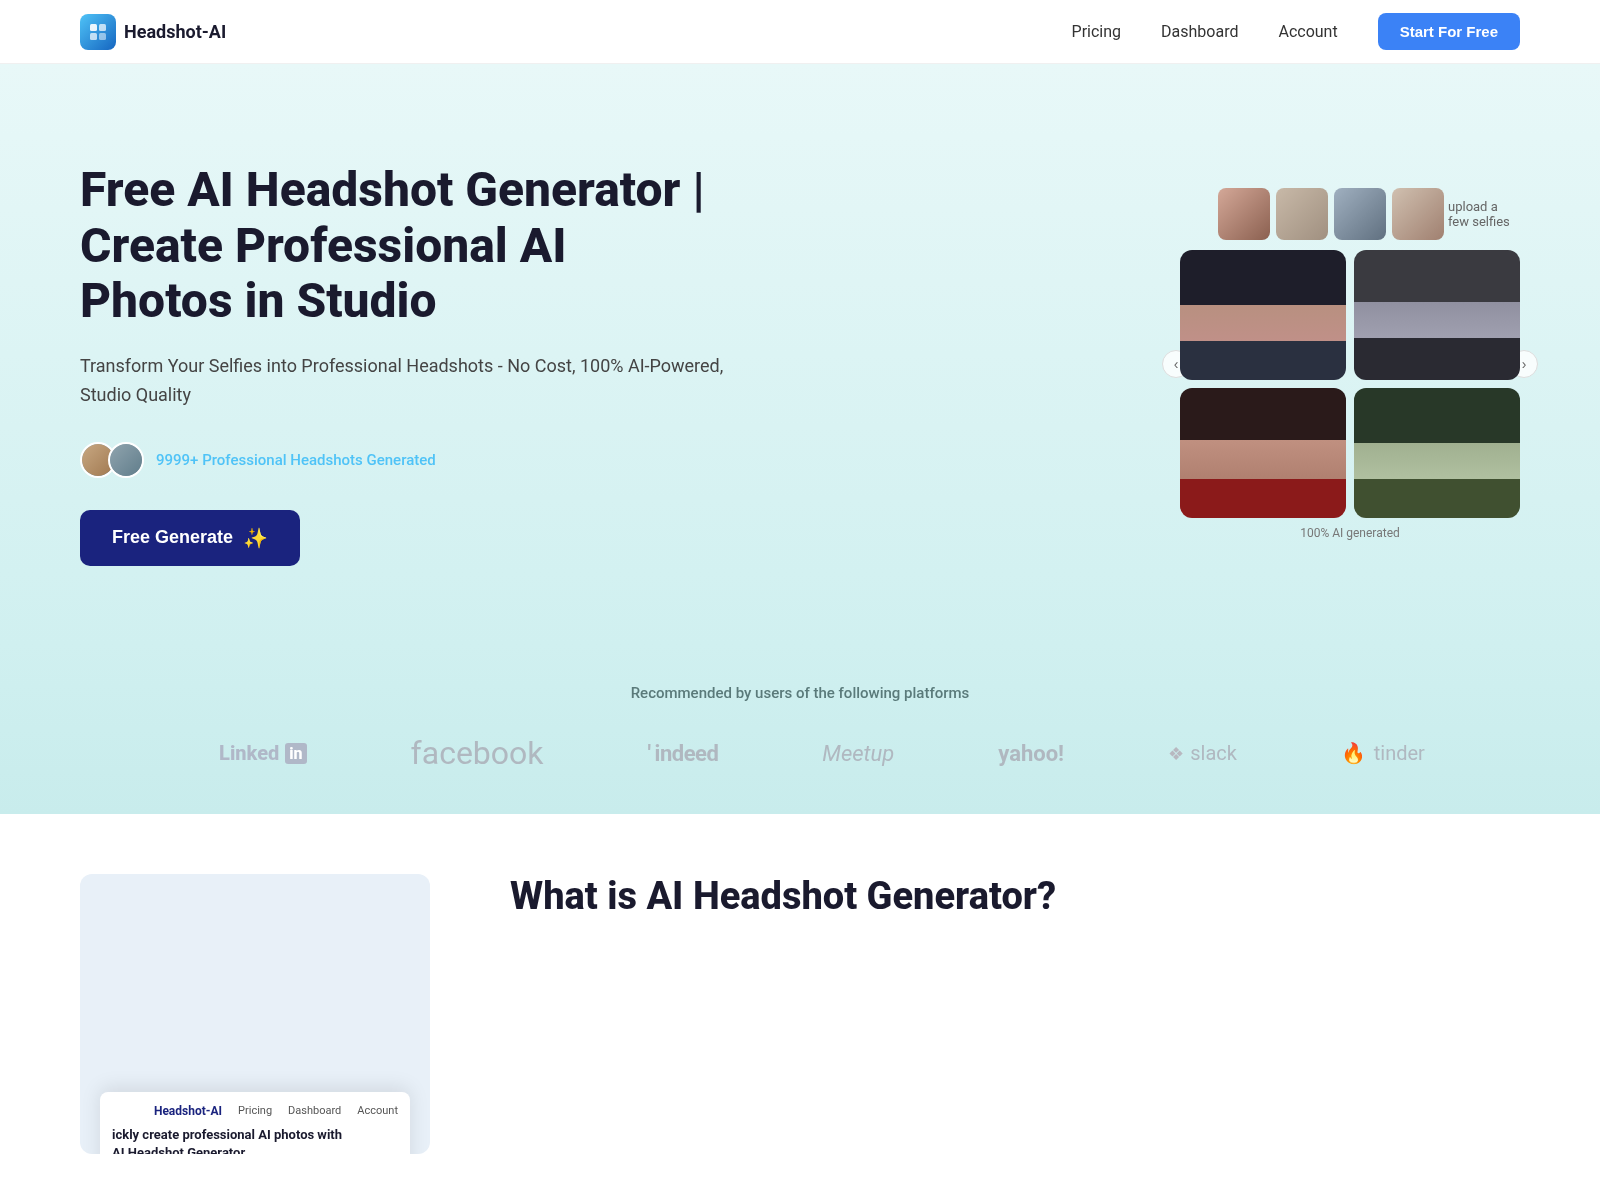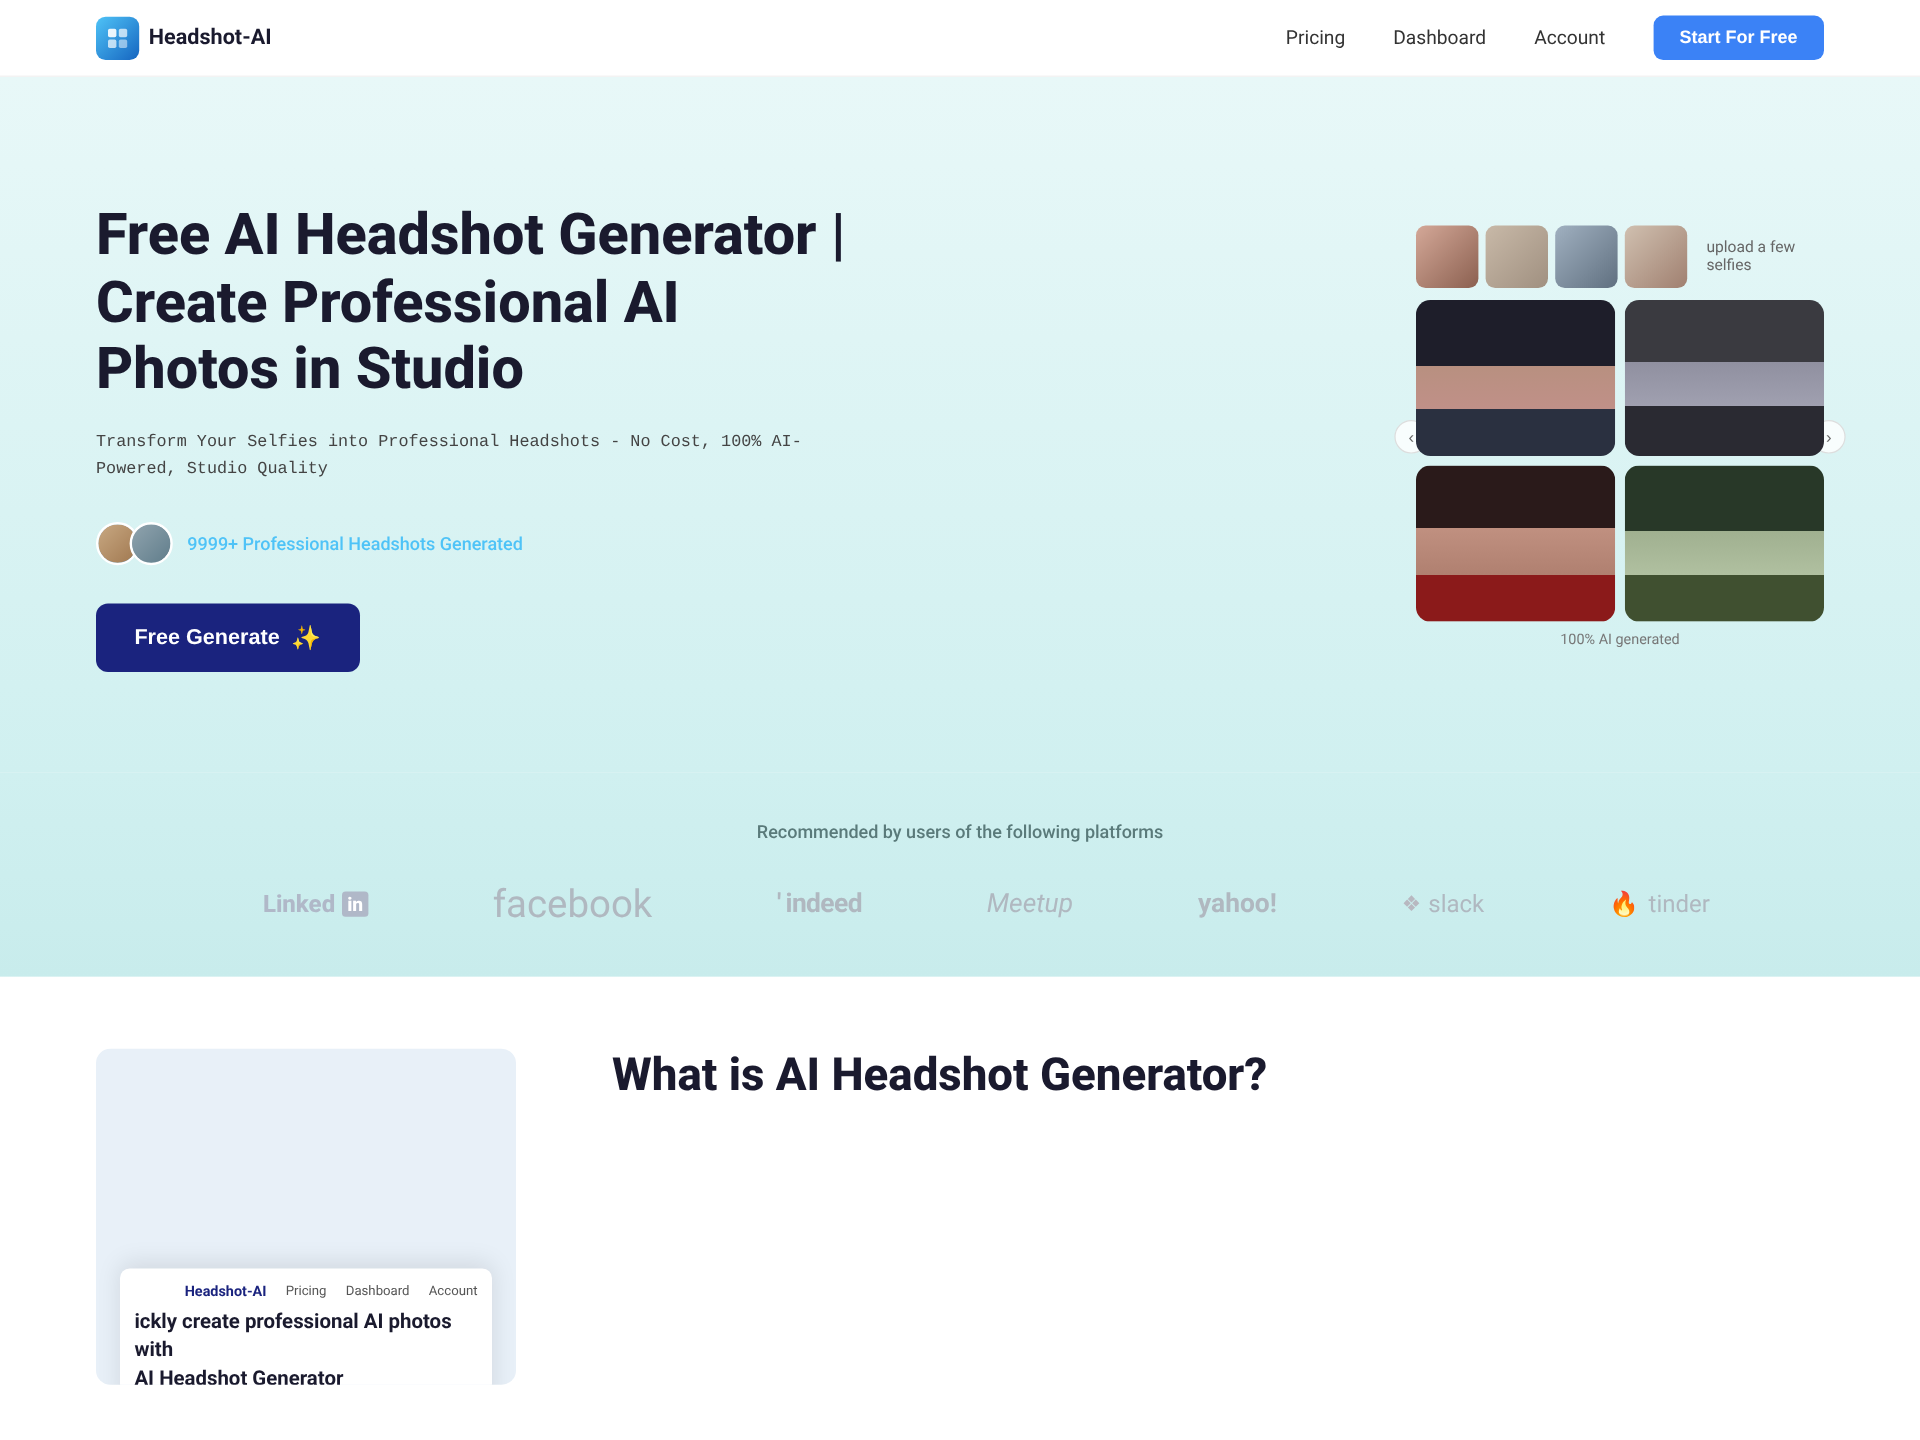--- a/index.html
+++ b/index.html
@@ -33,21 +33,21 @@
       padding: 80px 80px 60px 80px;
       display: flex; align-items: center; justify-content: space-between;
       min-height: 580px;
     }
     .hero-left { max-width: 650px; }
     .hero-title {
       font-size: 48px; font-weight: 800; color: #1a1a2e; line-height: 1.15;
       margin-bottom: 24px;
     }
     .hero-subtitle {
-      font-size: 14px; color: #444; line-height: 1.6; margin-bottom: 32px; font-family: Liberation Mono, monospace;
+      font-size: 18px; color: #444; line-height: 1.6; margin-bottom: 32px;
     }
     .hero-social-proof {
       display: flex; align-items: center; gap: 12px; margin-bottom: 32px;
     }
     .avatars-stack { display: flex; }
     .avatars-stack .avatar {
       width: 36px; height: 36px; border-radius: 50%;
       border: 2px solid #fff; margin-left: -8px;
       background: linear-gradient(135deg, #b0bec5, #78909c);
       overflow: hidden;
@@ -67,22 +67,23 @@
     .hero-btn {
       background: #1a237e; color: #fff; border: none; border-radius: 10px;
       padding: 16px 32px; font-size: 18px; font-weight: 700; cursor: pointer;
       display: inline-flex; align-items: center; gap: 10px;
     }
     .btn-sparkle { font-size: 20px; }
 
     
     .hero-right { position: relative; width: 340px; flex-shrink: 0; }
     .selfie-row {
-      display: flex; align-items: center; gap: 12px;
+      display: flex; align-items: center; gap: 0;
       margin-bottom: 10px;
+      margin-left: 38px;
     }
     .selfie-label { font-size: 13px; color: #666; margin-left: 4px; }
     .selfie-thumbs { display: flex; gap: 6px; }
     .selfie-thumb {
       width: 52px; height: 52px; border-radius: 8px;
       overflow: hidden; background: #ccc;
     }
     .st-female { background: linear-gradient(135deg, #d4a898, #8b6050); }
     .st-hat { background: linear-gradient(135deg, #c8b9a8, #a09080); }
     .st-male1 { background: linear-gradient(135deg, #a0b0c0, #607080); }
@@ -154,21 +155,21 @@
     .screenshot-inner {
       position: absolute; bottom: -20px; left: 20px;
       width: 310px; background: #fff; border-radius: 8px 8px 0 0;
       padding: 12px; box-shadow: 0 -4px 20px rgba(0,0,0,0.1);
     }
     .screenshot-nav {
       display: flex; justify-content: flex-end; gap: 16px; margin-bottom: 8px;
       font-size: 11px; color: #555;
     }
     .screenshot-nav-logo { font-size: 12px; font-weight: 700; color: #1a237e; }
-    .screenshot-text { font-size: 17px; font-weight: 700; color: #1a1a2e; line-height: 1.4; }
+    .screenshot-text { font-size: 13px; font-weight: 700; color: #1a1a2e; line-height: 1.4; }
     .bottom-right { flex: 1; }
     .what-is-title { font-size: 38px; font-weight: 800; color: #1a1a2e; margin-bottom: 20px; }
     .what-is-text { font-size: 16px; color: #555; line-height: 1.7; }
   </style>
 </head>
 <body>
 
 <nav>
   <a class="nav-logo" href="#">
     <div class="nav-logo-icon">

